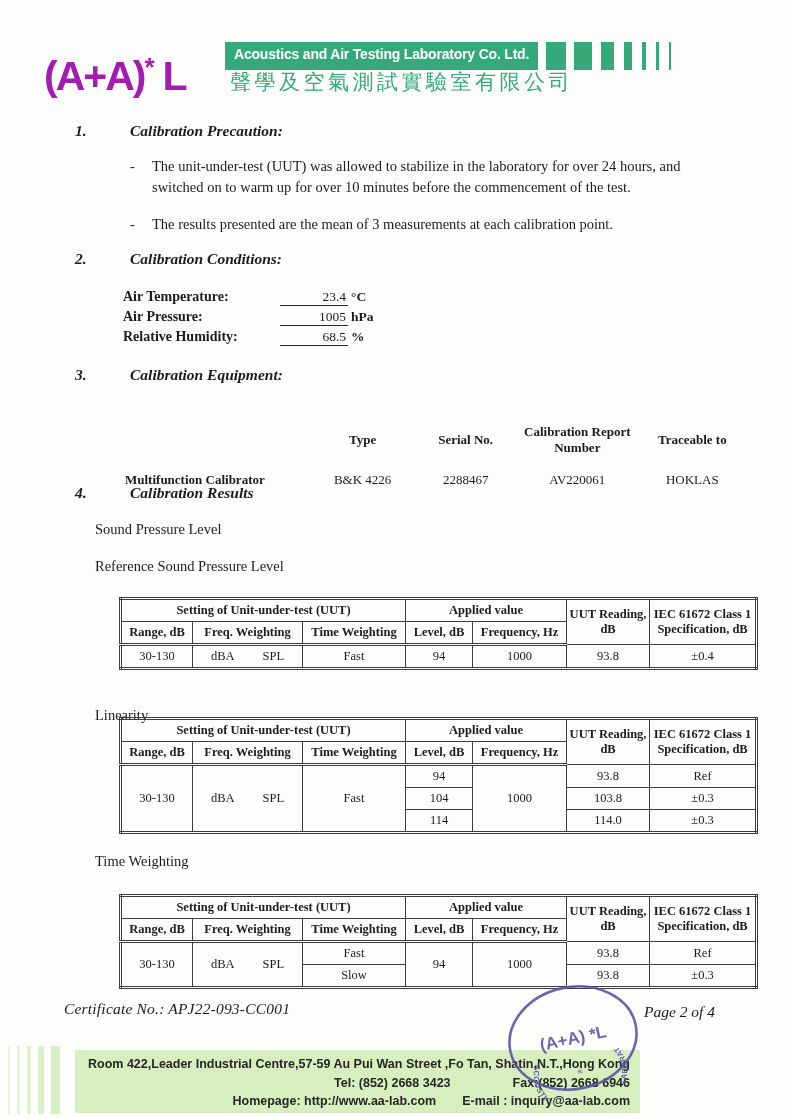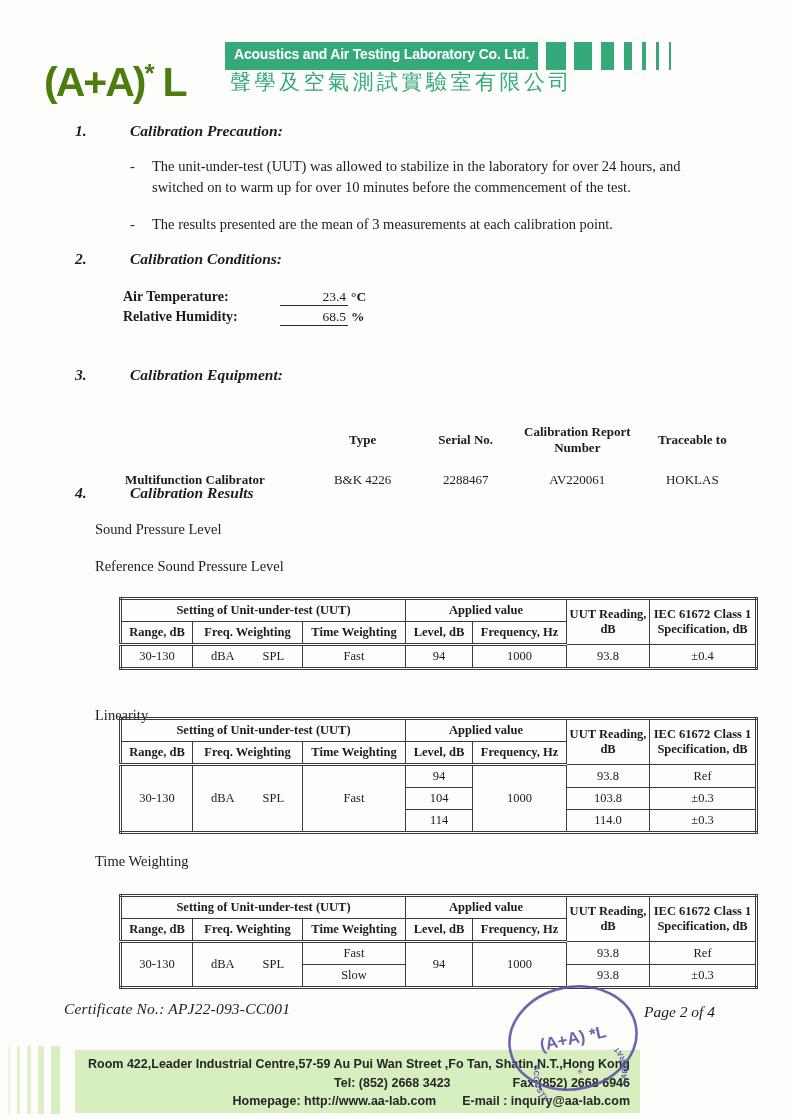--- a/index.html
+++ b/index.html
@@ -4,23 +4,23 @@
 <style>
   html,body { margin:0; padding:0; background:#e8e8e8; }
   .page {
     position:relative; width:791px; height:1118px; margin:0 auto;
     background:#fdfdfb; overflow:hidden;
     font-family:"Liberation Serif", serif; color:#1c1c1c;
   }
   
   .header { position:absolute; top:40px; left:44px; width:710px; }
   .logo {
-    position:absolute; top:10px; left:0;
+    position:absolute; top:4px; left:0;
     font-family:"Liberation Sans", sans-serif; font-weight:bold;
-    font-size:41px; letter-spacing:-2px; color:#4d7c0f; line-height:46px;
+    font-size:41px; letter-spacing:-2px; color:#a21caf; line-height:46px;
     white-space:nowrap;
   }
   .logo sup { font-size:26px; vertical-align:14px; letter-spacing:0; }
   .logo .logo-l { margin-left:8px; letter-spacing:0; }
   .titlebar-row { position:absolute; top:2px; left:181px; display:flex; align-items:stretch; height:28px; }
   .titlebar {
     background:#36a97a; color:#ffffff; font-family:"Liberation Sans", sans-serif;
     font-weight:bold; font-size:14px; line-height:24px; padding:0 9px;
     letter-spacing:-0.2px; white-space:nowrap;
   }
@@ -140,20 +140,25 @@
     <span class="num">2.</span>
     <span>Calibration Conditions:</span>
   </div>
   <div class="conditions">
     <div class="cond-row">
       <span class="cond-label">Air Temperature:</span>
       <span class="cond-line">23.4</span>
       <span class="cond-unit">°C</span>
     </div>
     <div class="cond-row">
+      <span class="cond-label">Air Pressure:</span>
+      <span class="cond-line">1005</span>
+      <span class="cond-unit">hPa</span>
+    </div>
+    <div class="cond-row">
       <span class="cond-label">Relative Humidity:</span>
       <span class="cond-line">68.5</span>
       <span class="cond-unit">%</span>
     </div>
   </div>
 
   <div class="sec" id="sec3">
     <span class="num">3.</span>
     <span>Calibration Equipment:</span>
   </div>

